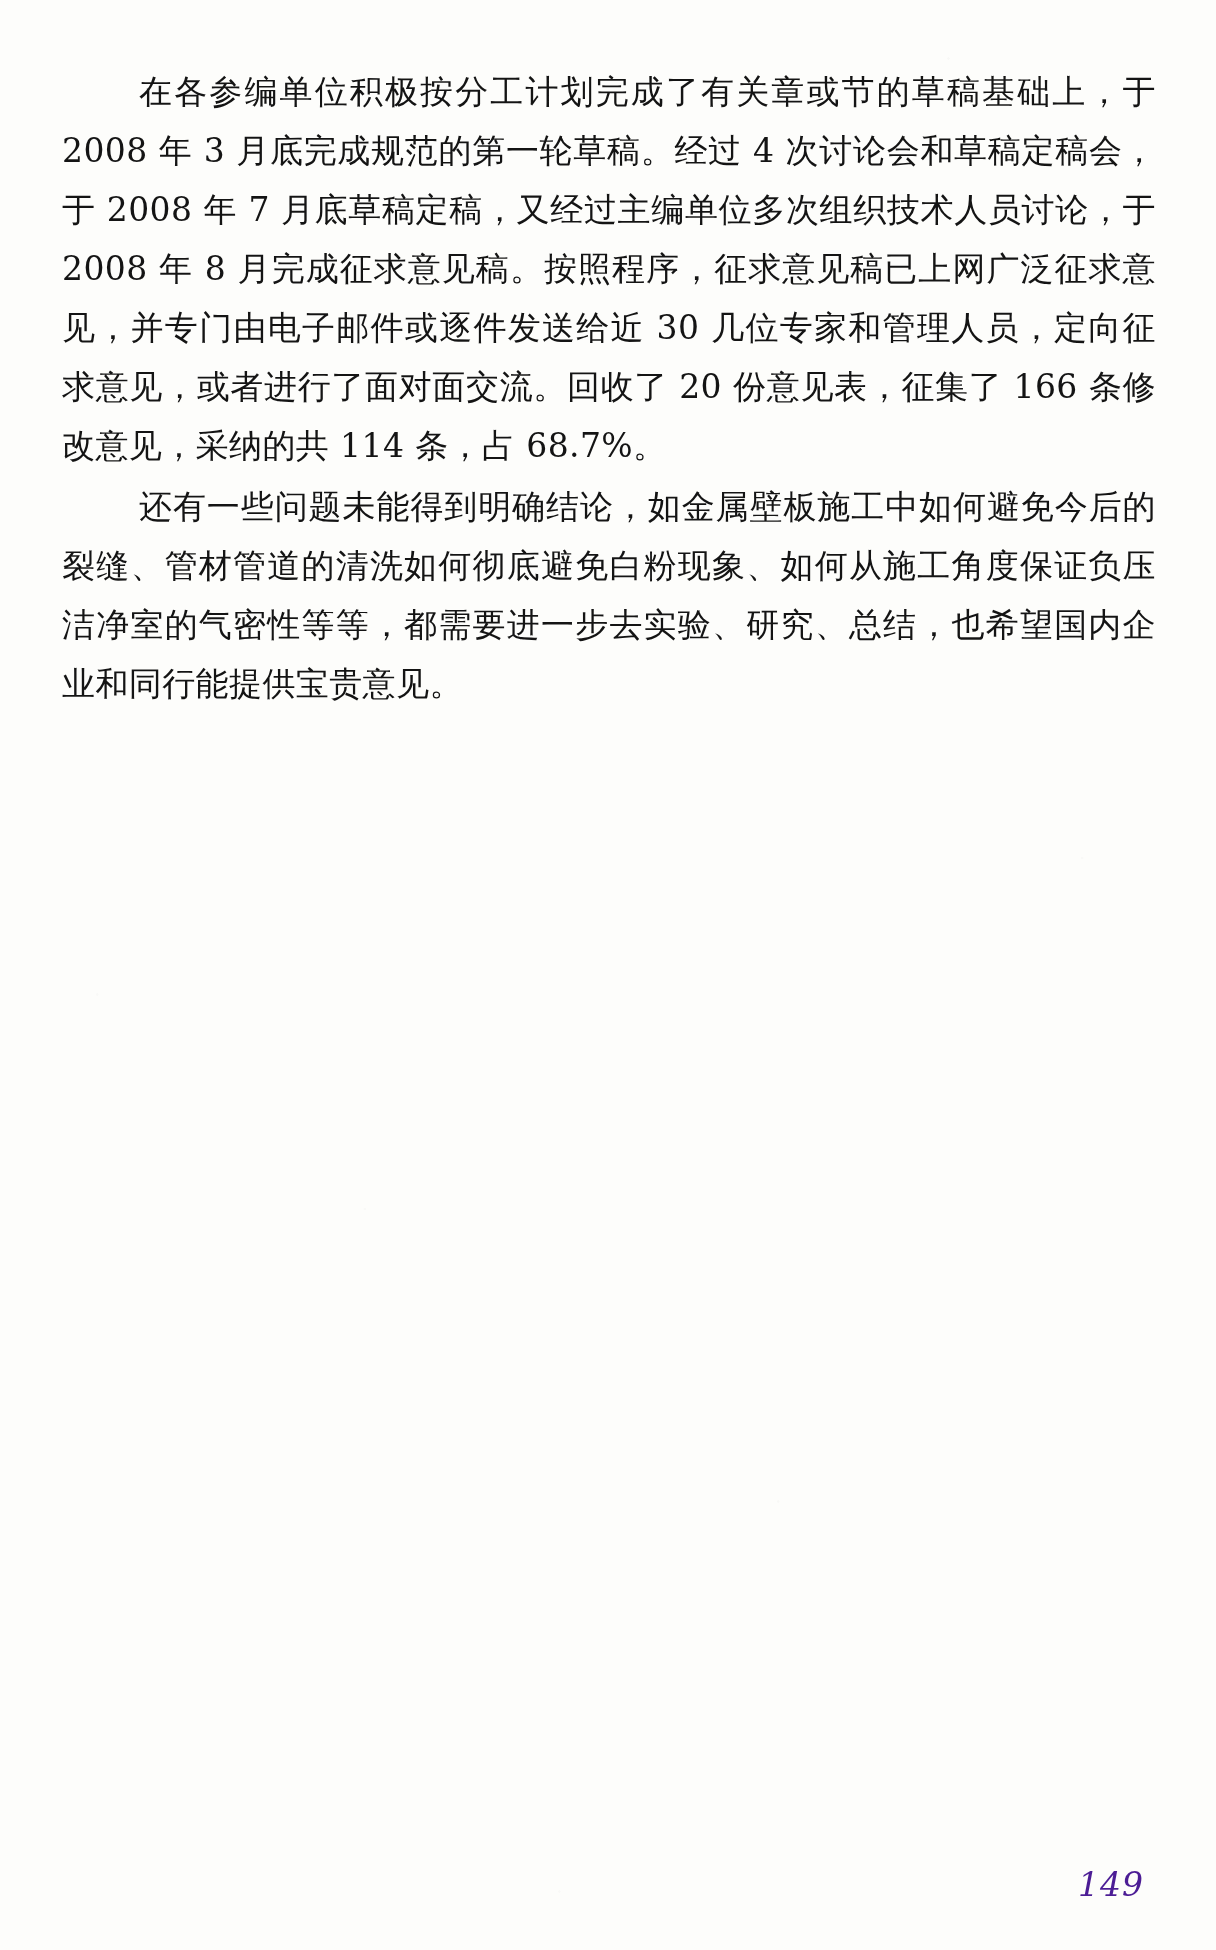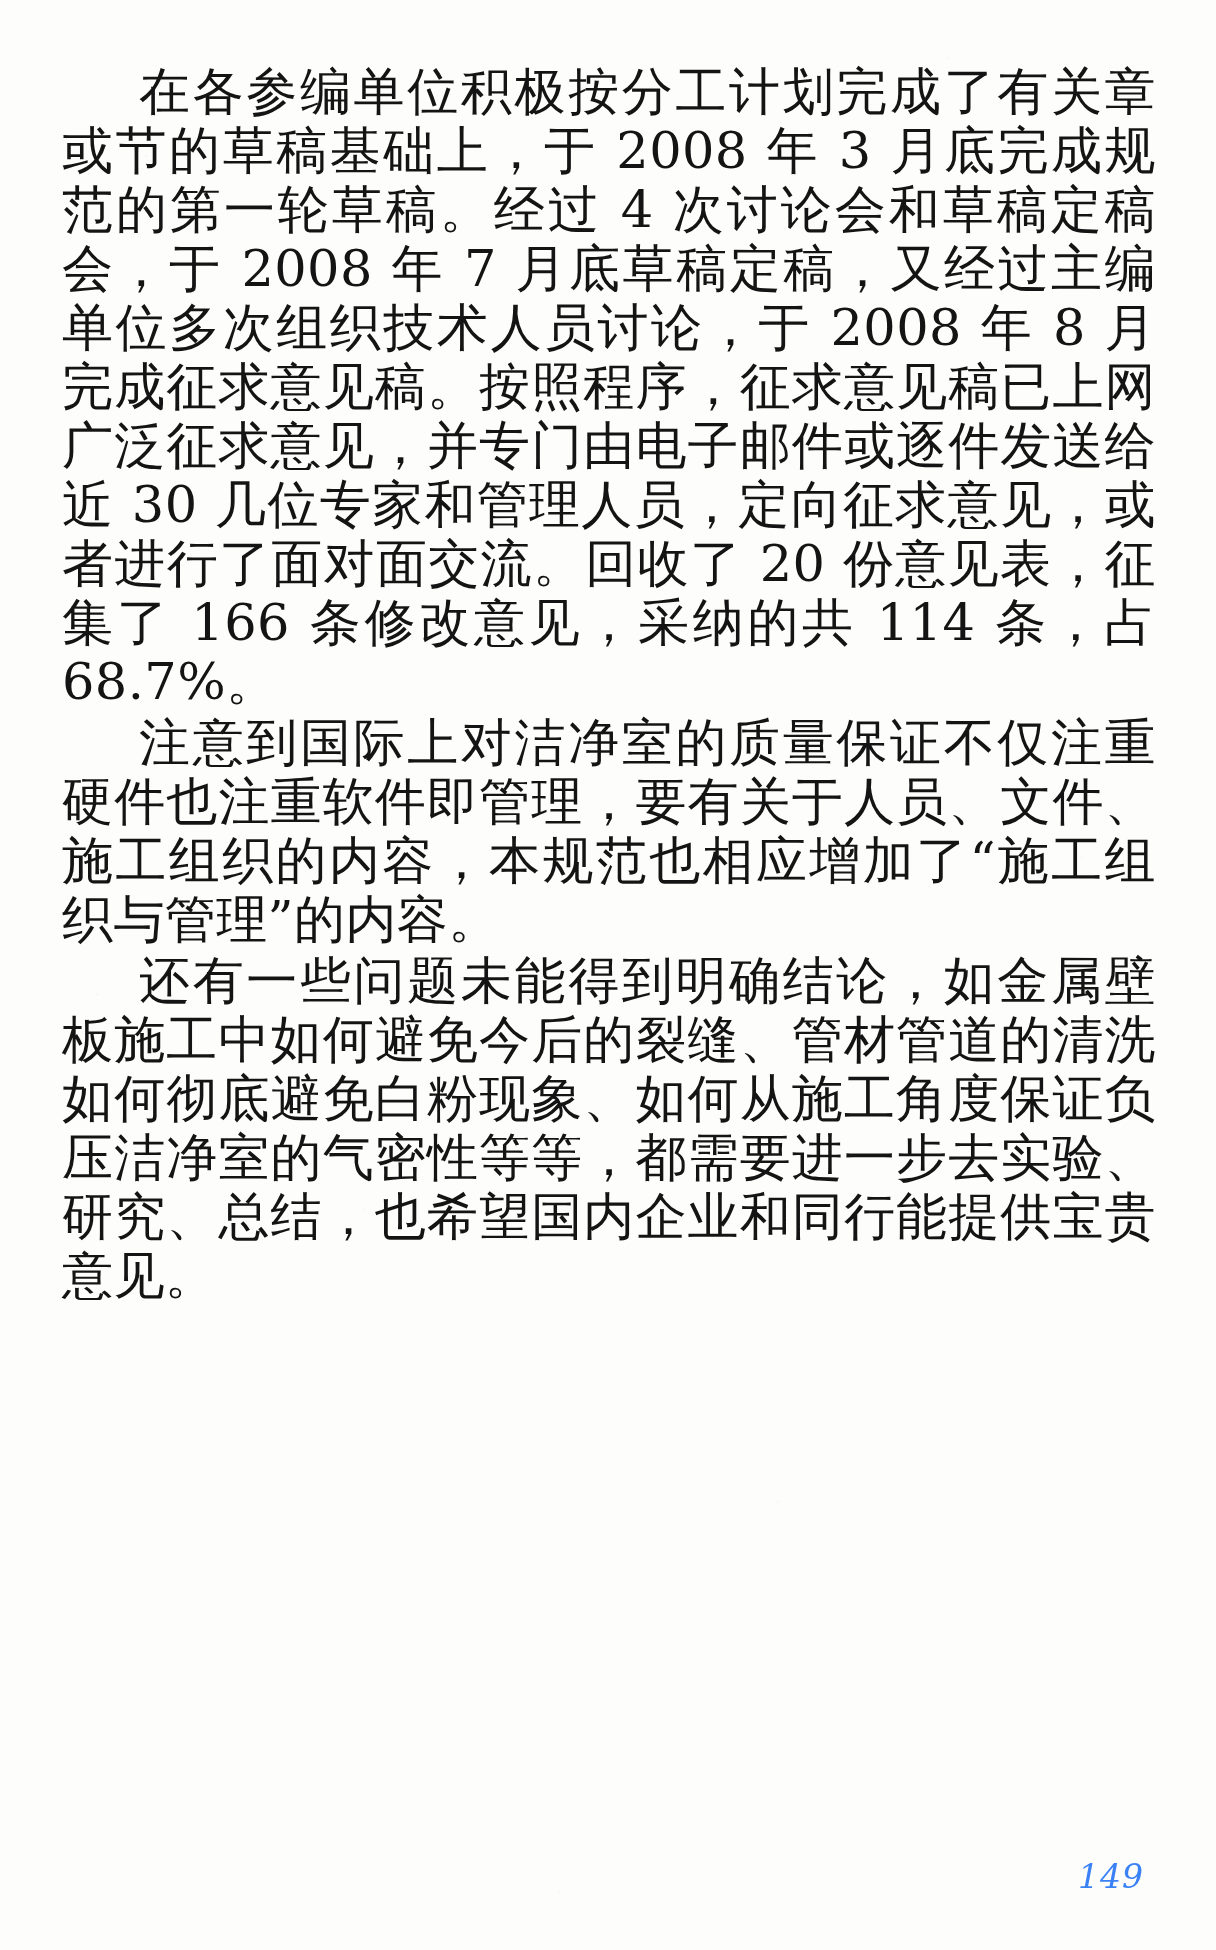--- a/index.html
+++ b/index.html
@@ -38,50 +38,49 @@
       radial-gradient(circle at 46% 97%, rgba(0,0,0,0.03) 0 1px, transparent 1.5px);
   }
   .text-block {
     position: absolute;
     left: 62px;
     top: 62px;
     width: 1094px;
   }
   p.para {
     margin: 0 0 2px 0;
-    font-size: 51px;
+    font-size: 33px;
     line-height: 59px;
     letter-spacing: 0.4px;
     color: #141414;
     text-align: justify;
     text-justify: inter-character;
     text-indent: 77px;
     font-family: "DejaVu Serif", "Liberation Serif", serif;
     font-weight: 500;
   }
   p.para:last-child {
     margin-bottom: 9px;
   }
   .page-number {
     position: absolute;
     right: 72px;
-    bottom: 54px;
+    bottom: 46px;
     font-size: 33px;
     font-style: italic;
     font-family: "DejaVu Serif", "Liberation Serif", serif;
-    color: #3b82f6;
+    color: #4c1d95;
     letter-spacing: 1px;
   }
 </style>
 </head>
 <body>
 
 <div class="page">
   <div class="scan-noise"></div>
 
   <div class="text-block">
     <p class="para">在各参编单位积极按分工计划完成了有关章或节的草稿基础上，于 2008 年 3 月底完成规范的第一轮草稿。经过 4 次讨论会和草稿定稿会，于 2008 年 7 月底草稿定稿，又经过主编单位多次组织技术人员讨论，于 2008 年 8 月完成征求意见稿。按照程序，征求意见稿已上网广泛征求意见，并专门由电子邮件或逐件发送给近 30 几位专家和管理人员，定向征求意见，或者进行了面对面交流。回收了 20 份意见表，征集了 166 条修改意见，采纳的共 114 条，占 68.7%。</p>
-    <p class="para">注意到国际上对洁净室的质量保证不仅注重硬件也注重软件即管理，要有关于人员、文件、施工组织的内容，本规范也相应增加了“施工组织与管理”的内容。</p>
     <p class="para">还有一些问题未能得到明确结论，如金属壁板施工中如何避免今后的裂缝、管材管道的清洗如何彻底避免白粉现象、如何从施工角度保证负压洁净室的气密性等等，都需要进一步去实验、研究、总结，也希望国内企业和同行能提供宝贵意见。</p>
   </div>
 
   <div class="page-number">149</div>
 </div>
 
 </body></html>

